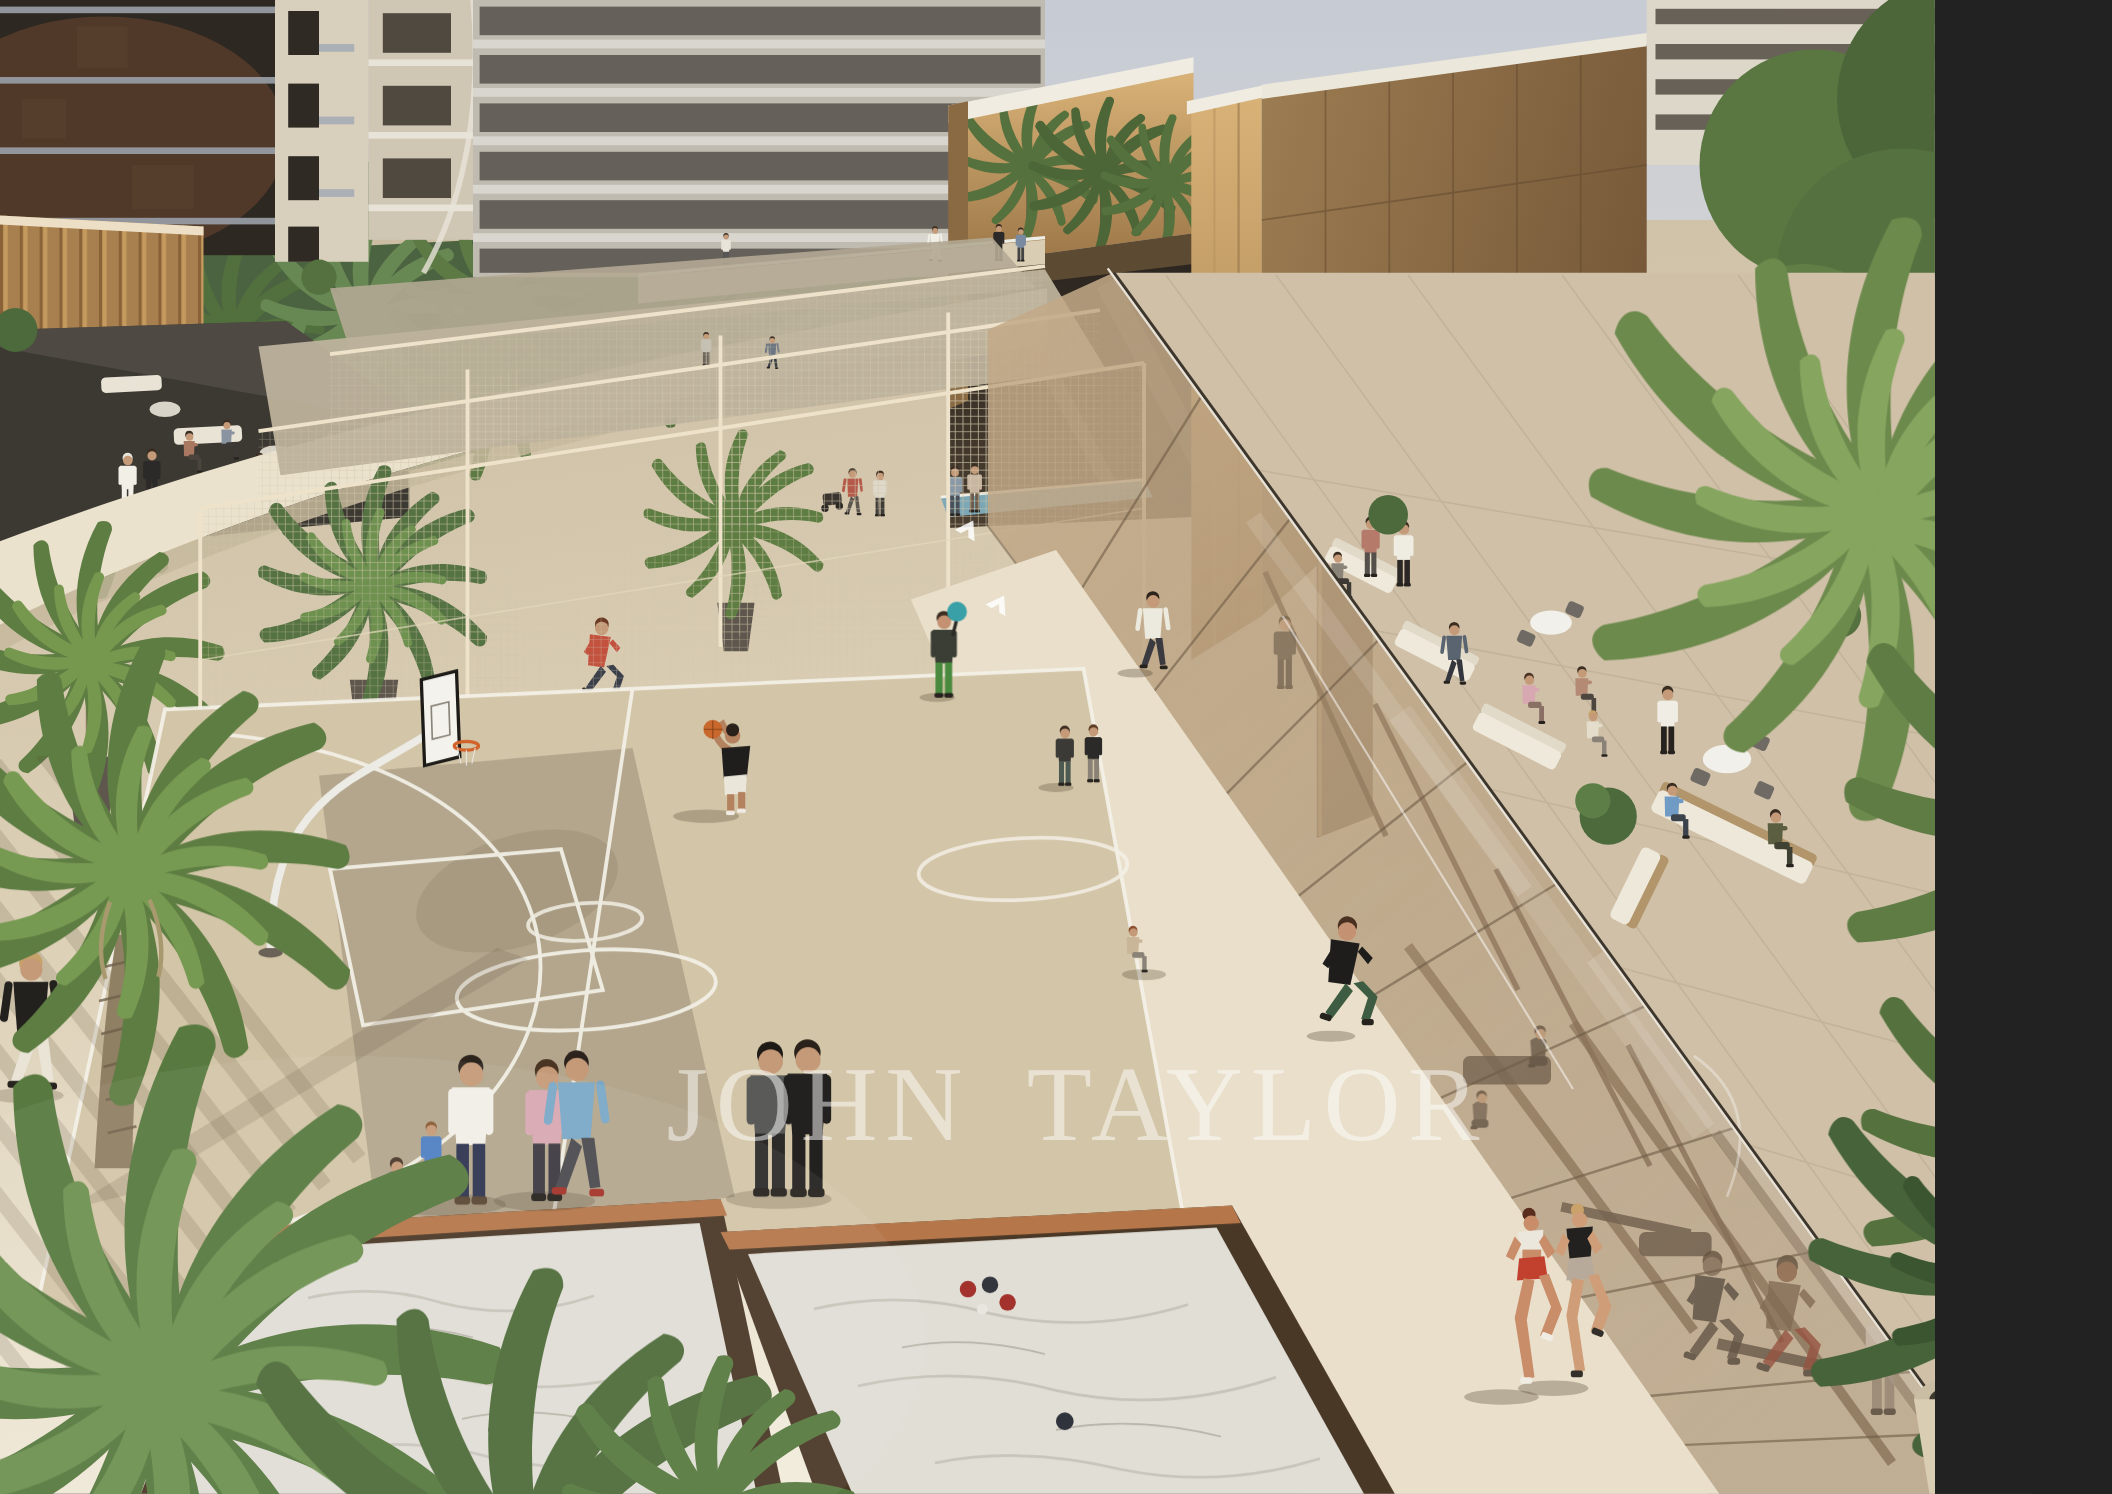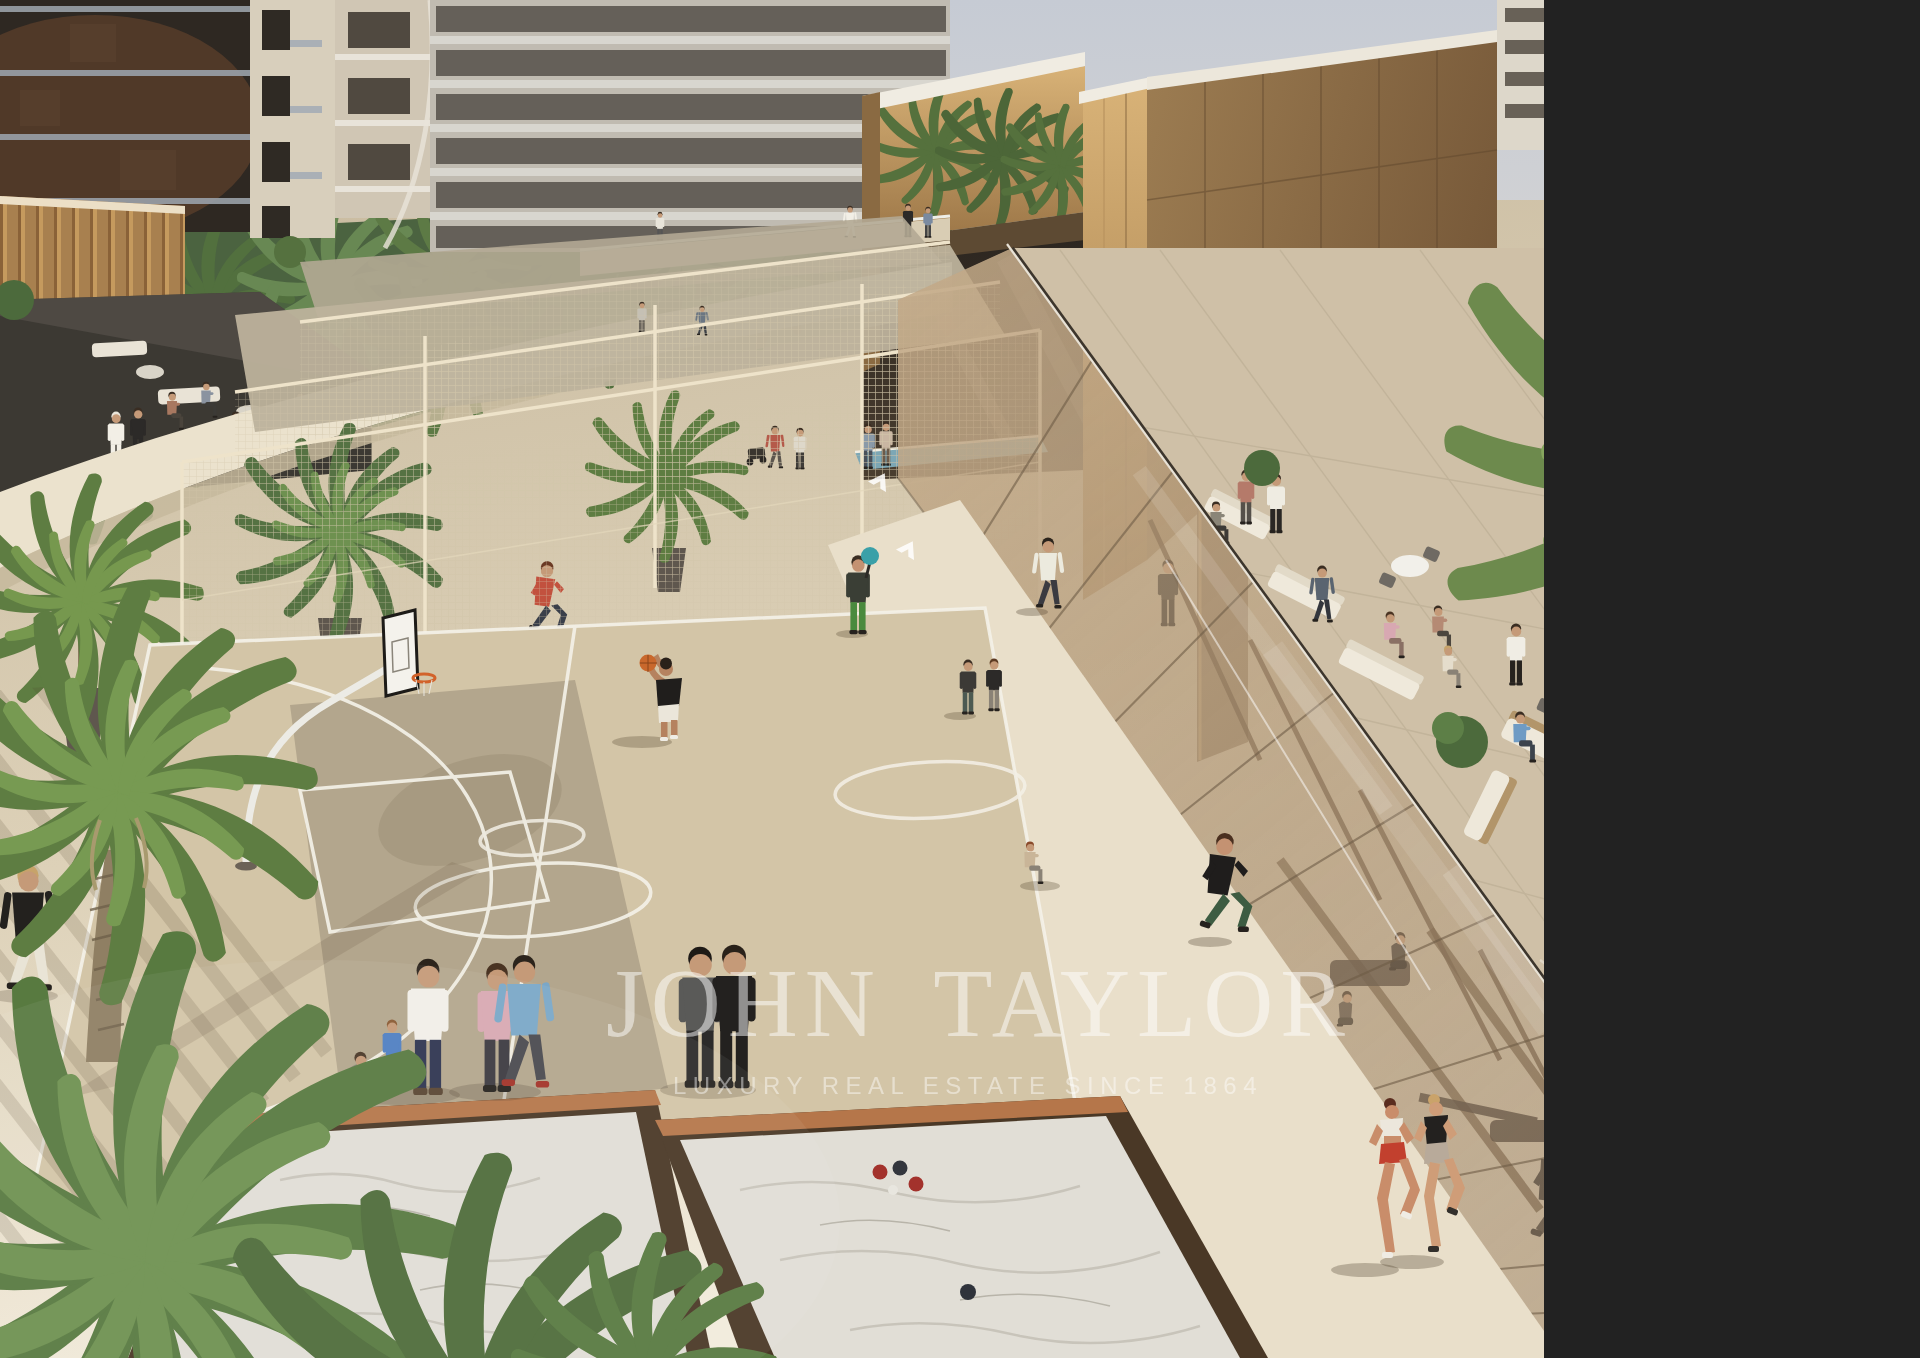--- a/index.html
+++ b/index.html
@@ -1,16 +1,16 @@
 <!DOCTYPE html>
 <html><head>
 <meta charset="utf-8">
 <style>
   html,body{margin:0;padding:0;background:#222;}
-  #stage{position:relative;width:1544px;height:1358px;overflow:hidden;background:#e8e0cf;
+  #stage{position:relative;width:1759px;height:1358px;overflow:hidden;background:#e8e0cf;
          font-family:"Liberation Sans",sans-serif;}
   svg text{user-select:none;}
   
   .fg-skin{fill:var(--skin,#c59a78);}
   .fg-hair{fill:var(--hair,#3a2d22);}
   .fg-top{fill:var(--top,#555555);}
   .fg-bot{fill:var(--bottom,#333333);}
   .fg-shoe{fill:var(--shoe,#26221e);}
   #wm-title{position:absolute;left:979px;top:948px;transform:translateX(-50%);
     font-family:"Liberation Serif",serif;font-size:97px;font-weight:400;
@@ -798,14 +798,13 @@
   <use href="#crown" transform="translate(145,1262) scale(5.6)" fill="#6e9150"></use>
   <use href="#crown" transform="translate(470,1425) scale(7)" fill="#4e6c3a"></use>
   <use href="#crown" transform="translate(645,1372) scale(3.6)" fill="#587a40"></use>
 </g>
 
 <ellipse cx="320" cy="1220" rx="520" ry="260" fill="#ffffff" opacity="0.06"></ellipse>
 </svg>
 
 
 <div id="wm-title">JOHN TAYLOR</div>
-<div id="wm-tagline">LUXURY REAL ESTATE SINCE 1864</div>
 </div>
 
 </body></html>

